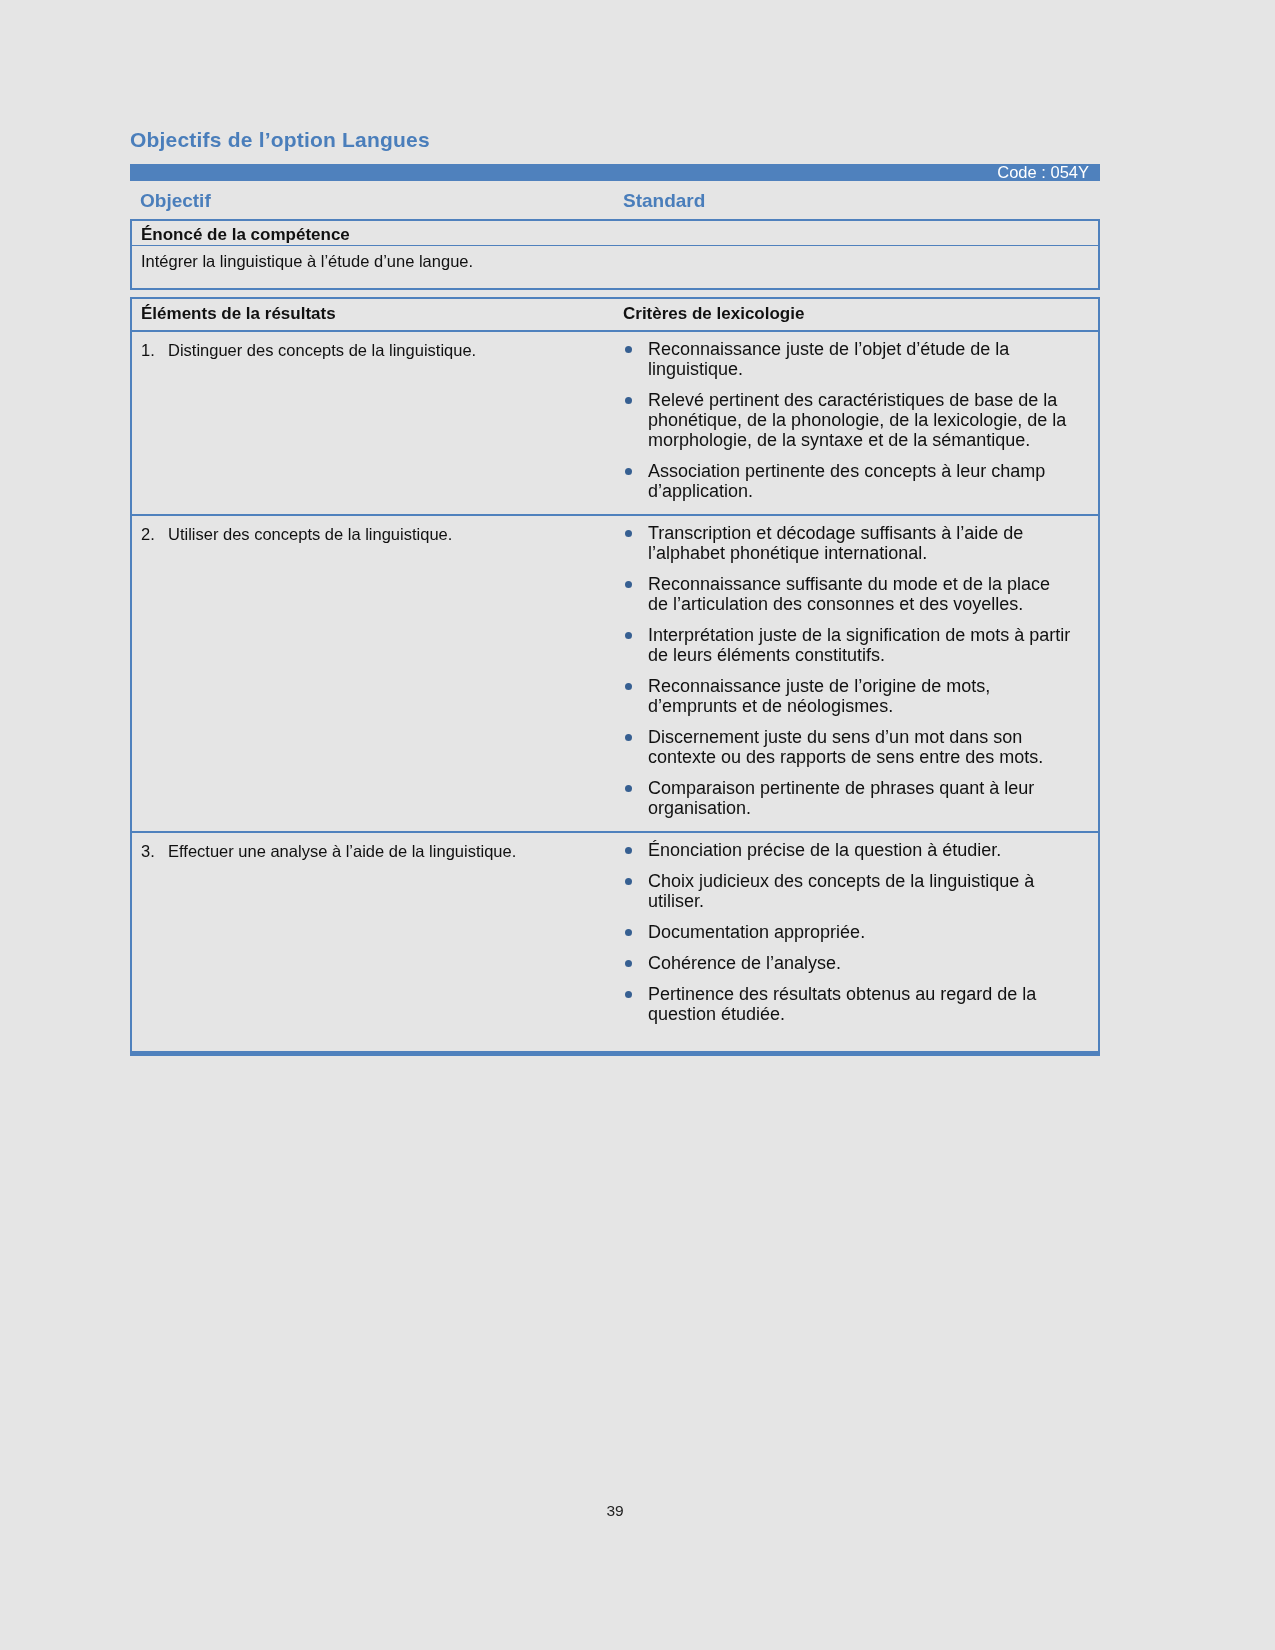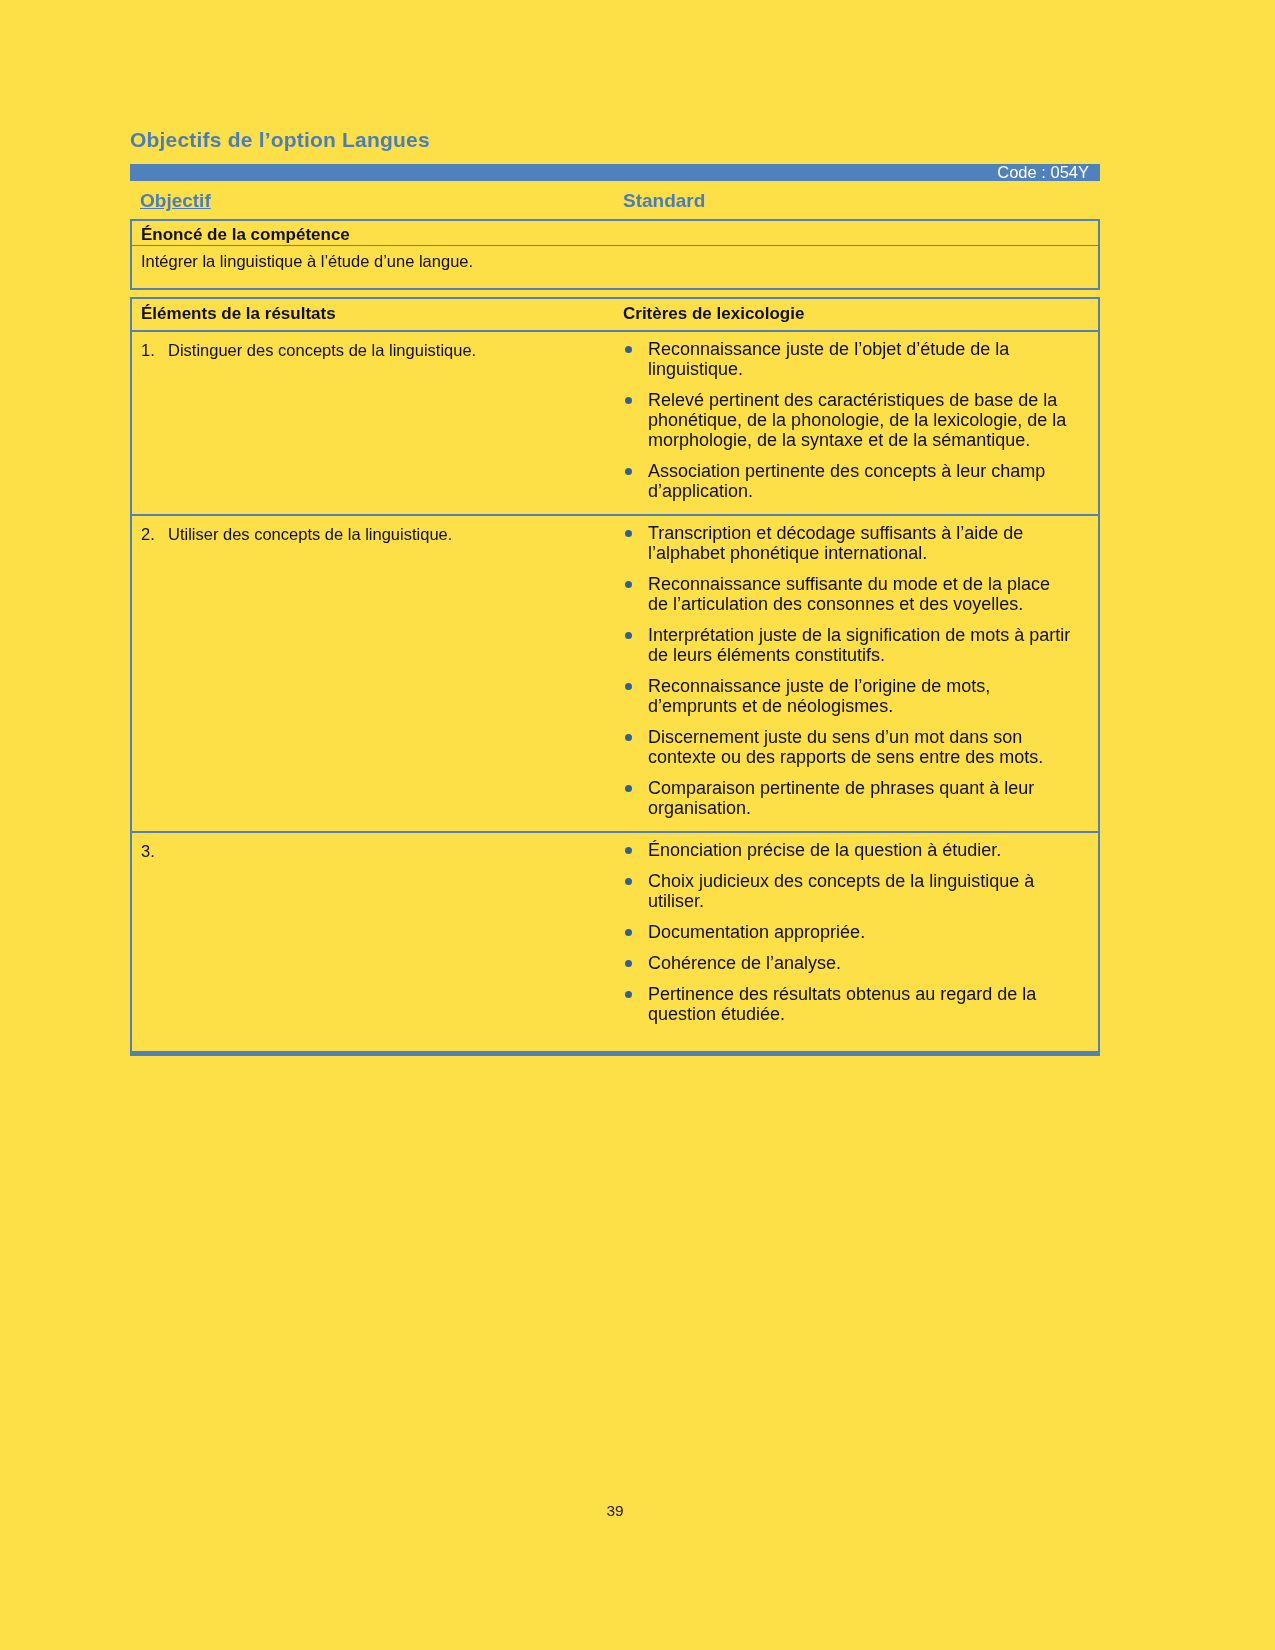--- a/index.html
+++ b/index.html
@@ -1,21 +1,21 @@
 <!DOCTYPE html>
 <html lang="fr" style="--accent: #4F81BD; --heading: #4A7EBB; --bullet: #365F91;"><head>
 <meta charset="utf-8">
 <style>
   * { margin: 0; padding: 0; box-sizing: border-box; }
   html, body { background: #ffffff; }
   .page {
     position: relative;
     width: 1275px;
     height: 1650px;
-    background: #fde047;
+    background: #e5e5e5;
     font-family: "Liberation Sans", "DejaVu Sans", sans-serif;
     color: #111111;
     overflow: hidden;
   }
   .content { position: absolute; left: 130px; top: 0; width: 970px; }
 
   .doc-title {
     margin-top: 128px;
     font-size: 21px;
     font-weight: 600;
@@ -29,21 +29,21 @@
     background: var(--accent, #4F81BD);
     display: flex;
     align-items: center;
     justify-content: flex-end;
     padding-right: 11px;
   }
   .code-text { color: #ffffff; font-size: 16.5px; }
 
   .col-heads { display: grid; grid-template-columns: 1fr 1fr; padding: 9px 0 7px; }
   .col-head { font-size: 19px; font-weight: 700; color: var(--heading, #4A7EBB); }
-  .col-head.left  { padding-left: 10px; text-decoration: underline; }
+  .col-head.left  { padding-left: 10px; }
   .col-head.right { padding-left: 8px; }
 
   .enonce-box { border: 2px solid var(--accent, #4F81BD); }
   .enonce-head {
     font-weight: 700;
     font-size: 17px;
     padding: 4px 9px 0;
     border-bottom: 1px solid var(--accent, #4F81BD);
   }
   .enonce-body { font-size: 16.5px; padding: 6px 9px 17px; }
@@ -180,20 +180,21 @@
     <span class="bullet"></span>
     <span class="criterion-text">Comparaison pertinente de phrases quant à leur organisation.</span>
   </li>
 </ul>
     </div>
   </div>
 
   <div class="trow">
     <div class="cell-left">
       <span class="num">3.</span>
+      <span class="element-text">Effectuer une analyse à l’aide de la linguistique.</span>
     </div>
     <div class="cell-right">
       <ul class="criteria-list">
   <li class="criterion">
     <span class="bullet"></span>
     <span class="criterion-text">Énonciation précise de la question à étudier.</span>
   </li>
 
   <li class="criterion">
     <span class="bullet"></span>

